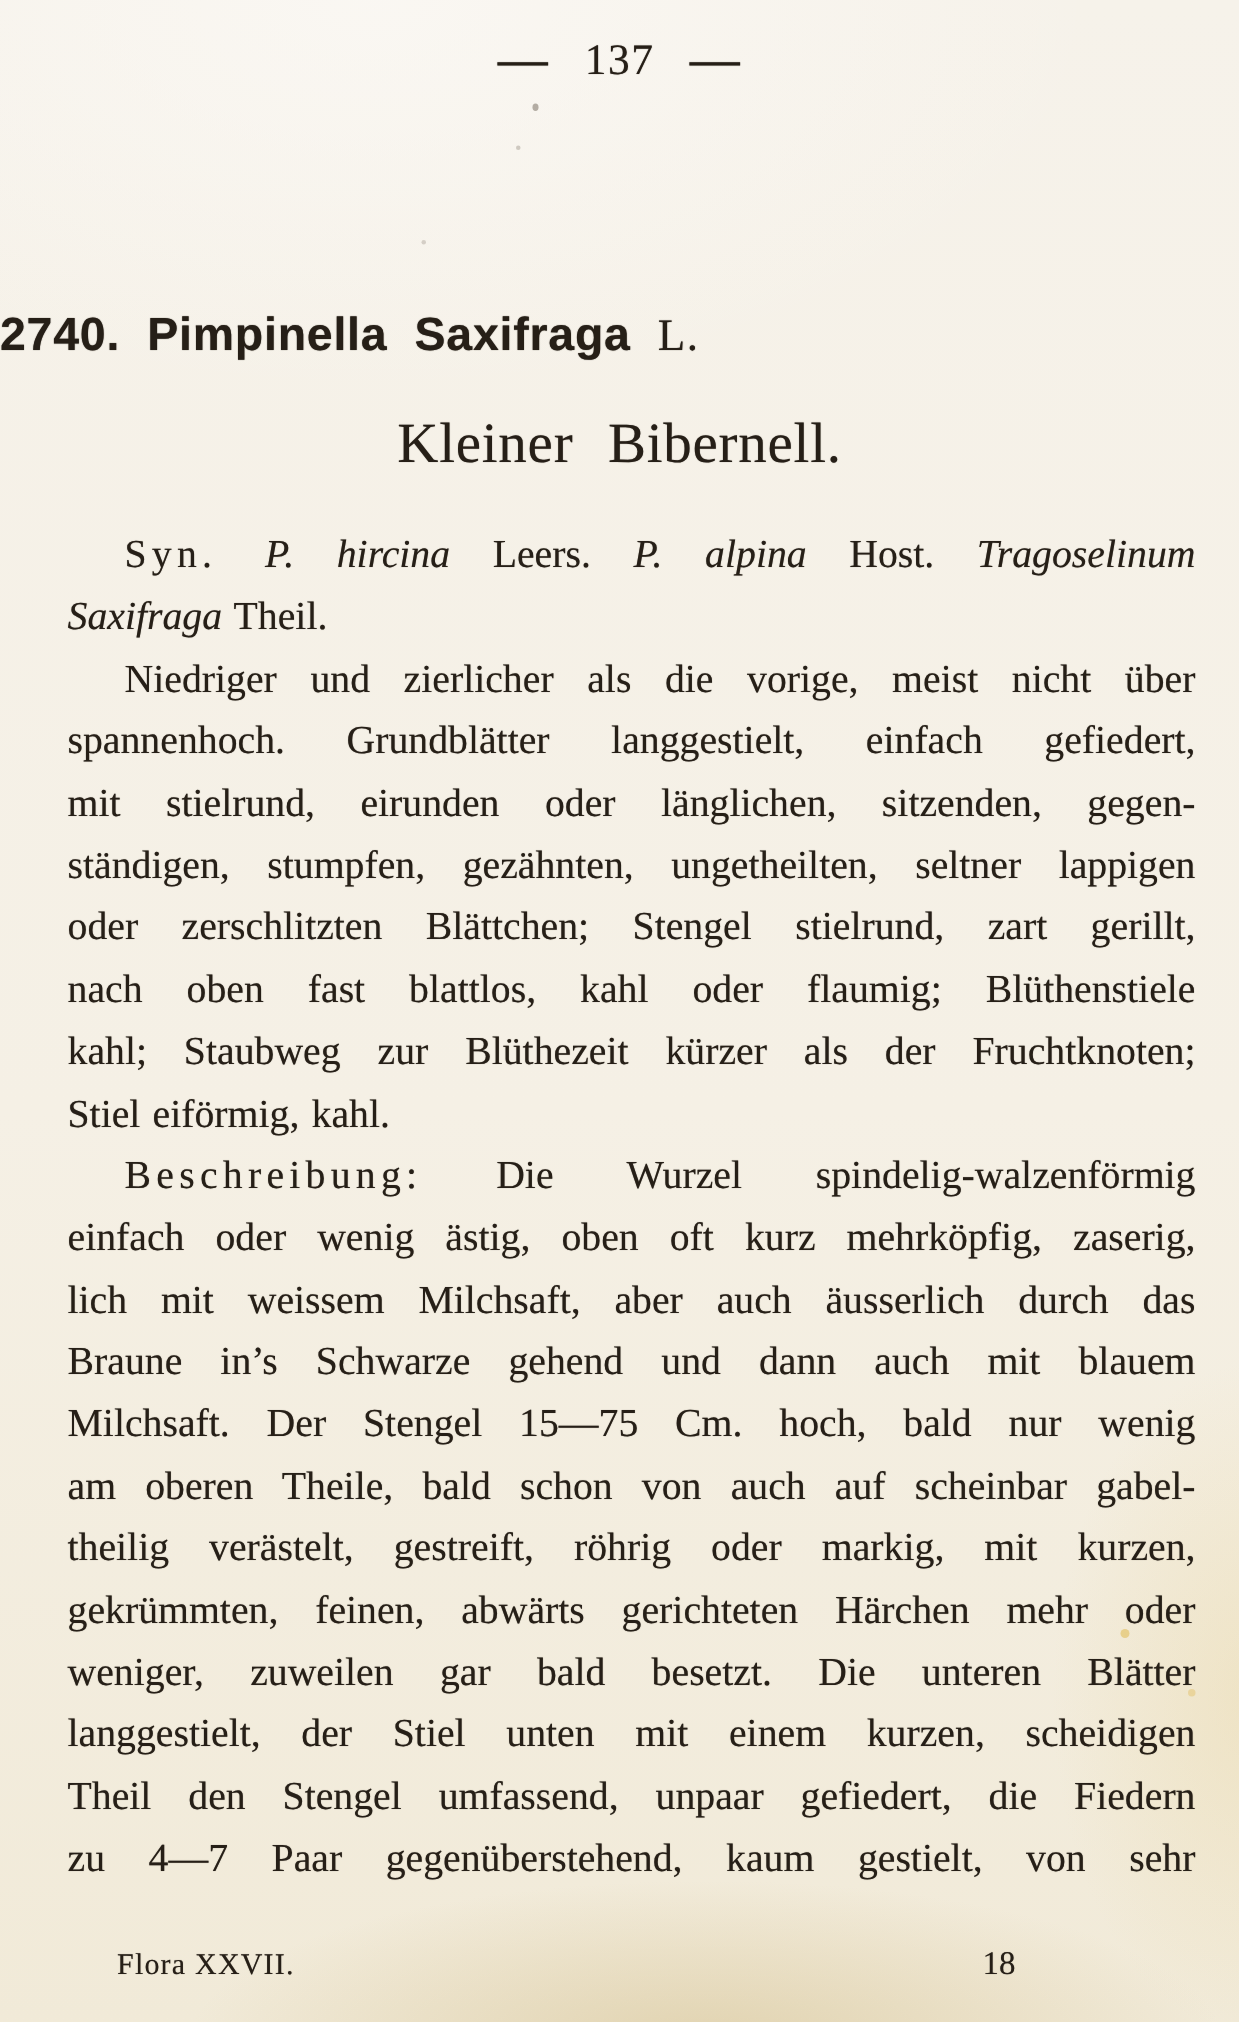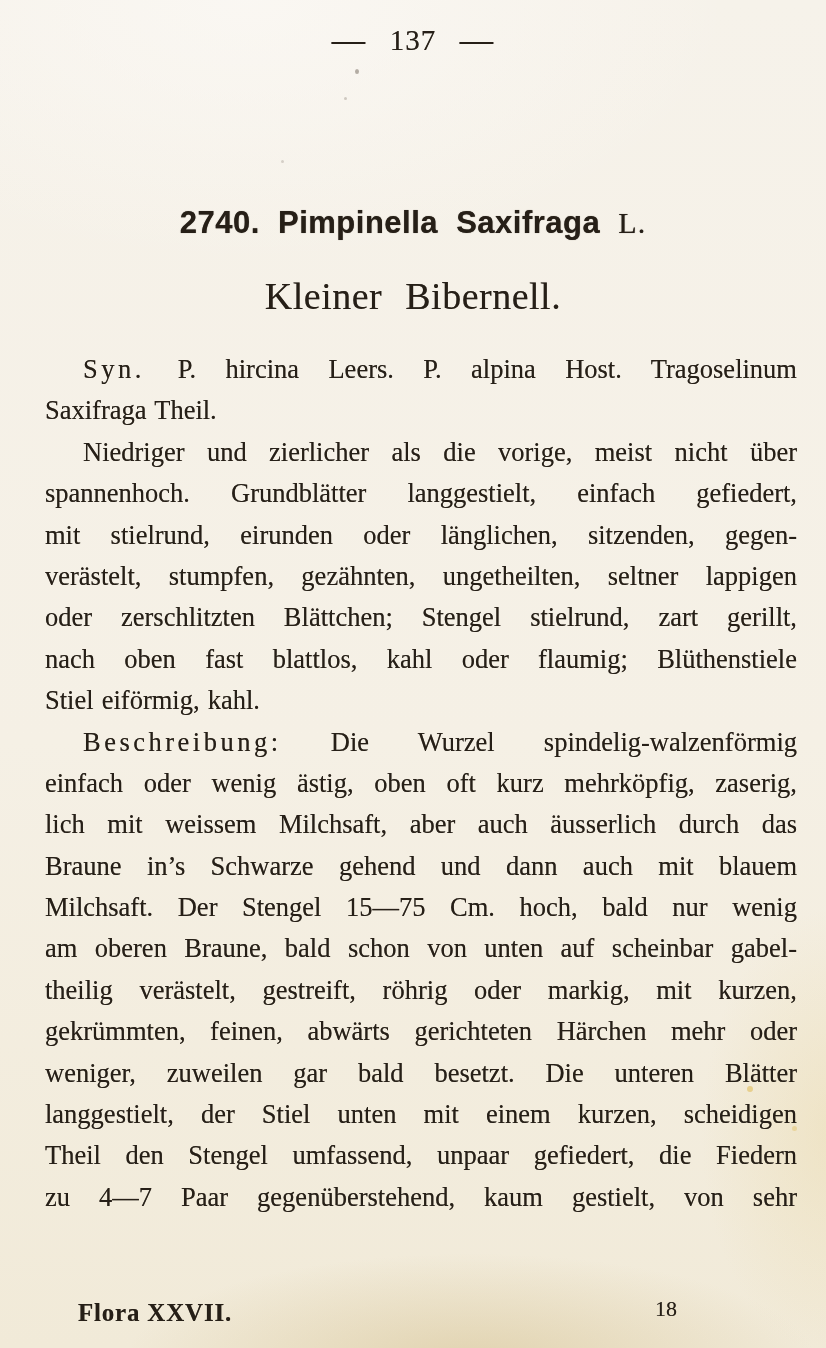--- a/index.html
+++ b/index.html
@@ -23,21 +23,20 @@
   .header {
     position: absolute; top: 24px; left: 0; width: 100%;
     display: flex; justify-content: center; align-items: center; gap: 26px;
     font-size: 29px; letter-spacing: 1px;
     text-shadow: 0 0 0.6px rgba(38,31,23,0.65);
   }
   .header .dash { font-weight: bold; transform: scaleX(1.15); }
 
   .title {
     position: absolute; top: 205px; left: 0; width: 100%;
-    text-align: center;
     font-family: "Liberation Sans", sans-serif;
     font-weight: bold; font-size: 31px;
     letter-spacing: 0.5px; word-spacing: 9px;
     text-shadow: 0 0 0.7px rgba(38,31,23,0.8);
   }
   .title .author {
     font-family: "Liberation Serif", serif;
     font-weight: normal; font-size: 30px; letter-spacing: 1px;
   }
 
@@ -54,26 +53,26 @@
     text-shadow: 0 0 0.55px rgba(38,31,23,0.6);
     word-spacing: 1.5px;
   }
   .line {
     height: 41.4px; line-height: 41.4px;
     text-align: justify; text-align-last: justify;
     white-space: normal; overflow: visible;
   }
   .line.nj { text-align-last: left; }
   .line.ind { padding-left: 38px; }
-  .it { }
+  .it { font-style: italic; }
   .gsp { letter-spacing: 3.5px; }
 
   .footer-left {
     position: absolute; left: 78px; top: 1299px;
-    font-size: 25px; font-weight: bold; letter-spacing: 0.8px;
+    font-size: 20px; font-weight: normal; letter-spacing: 0.8px;
     text-shadow: 0 0 0.5px rgba(38,31,23,0.6);
     text-align: center;
   }
   .footer-right {
     position: absolute; left: 655px; top: 1296px;
     font-size: 22px;
     text-shadow: 0 0 0.5px rgba(38,31,23,0.6);
   }
 
   .speck { position: absolute; border-radius: 50%; }
@@ -109,30 +108,31 @@
   </div>
 
   <div class="subtitle">Kleiner Bibernell.</div>
 
   <div class="body-text">
       <div class="line ind"><span class="gsp">Syn. </span><span class="it">P. hircina</span><span> Leers. </span><span class="it">P. alpina</span><span> Host. </span><span class="it">Tragoselinum</span></div>
       <div class="line nj"><span class="it">Saxifraga</span><span> Theil.</span></div>
       <div class="line ind"><span>Niedriger und zierlicher als die vorige, meist nicht über</span></div>
       <div class="line"><span>spannenhoch. Grundblätter langgestielt, einfach gefiedert,</span></div>
       <div class="line"><span>mit stielrund, eirunden oder länglichen, sitzenden, gegen-</span></div>
-      <div class="line"><span>verästelt, stumpfen, gezähnten, ungetheilten, seltner lappigen</span></div>
+      <div class="line"><span>ständigen, stumpfen, gezähnten, ungetheilten, seltner lappigen</span></div>
       <div class="line"><span>oder zerschlitzten Blättchen; Stengel stielrund, zart gerillt,</span></div>
       <div class="line"><span>nach oben fast blattlos, kahl oder flaumig; Blüthenstiele</span></div>
+      <div class="line"><span>kahl; Staubweg zur Blüthezeit kürzer als der Fruchtknoten;</span></div>
       <div class="line nj"><span>Stiel eiförmig, kahl.</span></div>
       <div class="line ind"><span class="gsp">Beschreibung:</span><span> Die Wurzel spindelig-walzenförmig</span></div>
       <div class="line"><span>einfach oder wenig ästig, oben oft kurz mehrköpfig, zaserig,</span></div>
       <div class="line"><span>lich mit weissem Milchsaft, aber auch äusserlich durch das</span></div>
       <div class="line"><span>Braune in’s Schwarze gehend und dann auch mit blauem</span></div>
       <div class="line"><span>Milchsaft. Der Stengel 15—75 Cm. hoch, bald nur wenig</span></div>
-      <div class="line"><span>am oberen Braune, bald schon von unten auf scheinbar gabel-</span></div>
+      <div class="line"><span>am oberen Theile, bald schon von auch auf scheinbar gabel-</span></div>
       <div class="line"><span>theilig verästelt, gestreift, röhrig oder markig, mit kurzen,</span></div>
       <div class="line"><span>gekrümmten, feinen, abwärts gerichteten Härchen mehr oder</span></div>
       <div class="line"><span>weniger, zuweilen gar bald besetzt.  Die unteren Blätter</span></div>
       <div class="line"><span>langgestielt, der Stiel unten mit einem kurzen, scheidigen</span></div>
       <div class="line"><span>Theil den Stengel umfassend, unpaar gefiedert, die Fiedern</span></div>
       <div class="line"><span>zu 4—7 Paar gegenüberstehend, kaum gestielt, von sehr</span></div>
     </div>
 
   <div class="footer-left">Flora XXVII.</div>
   <div class="footer-right">18</div>

